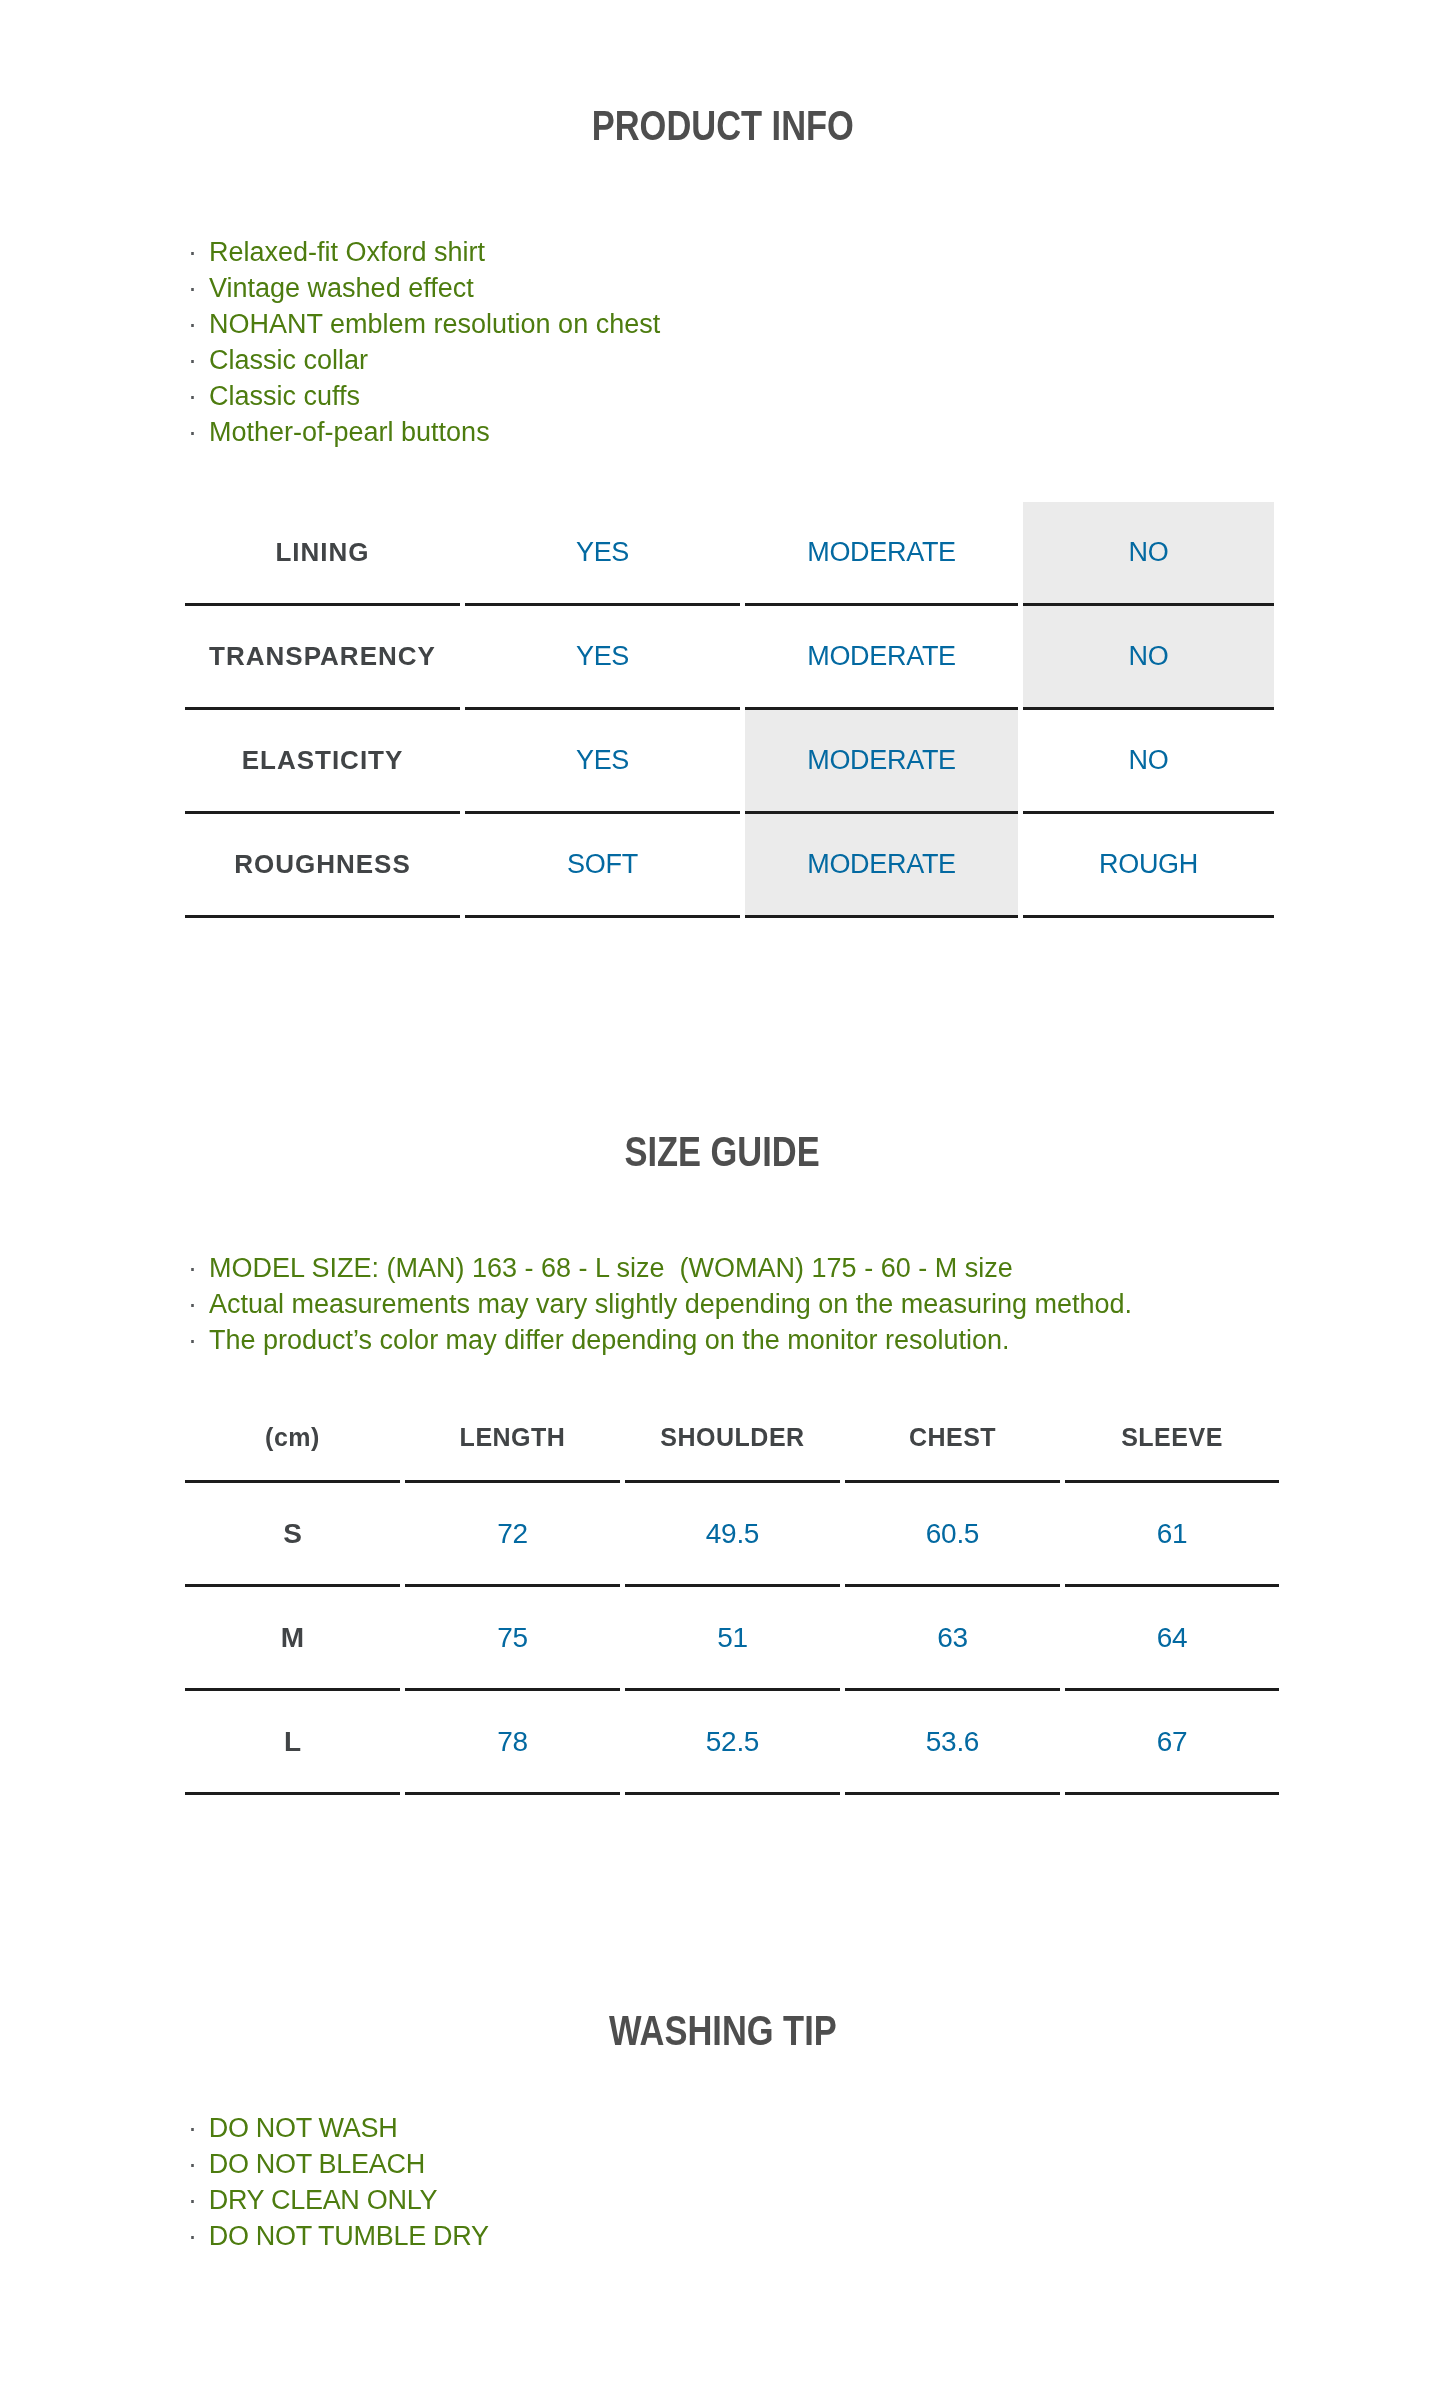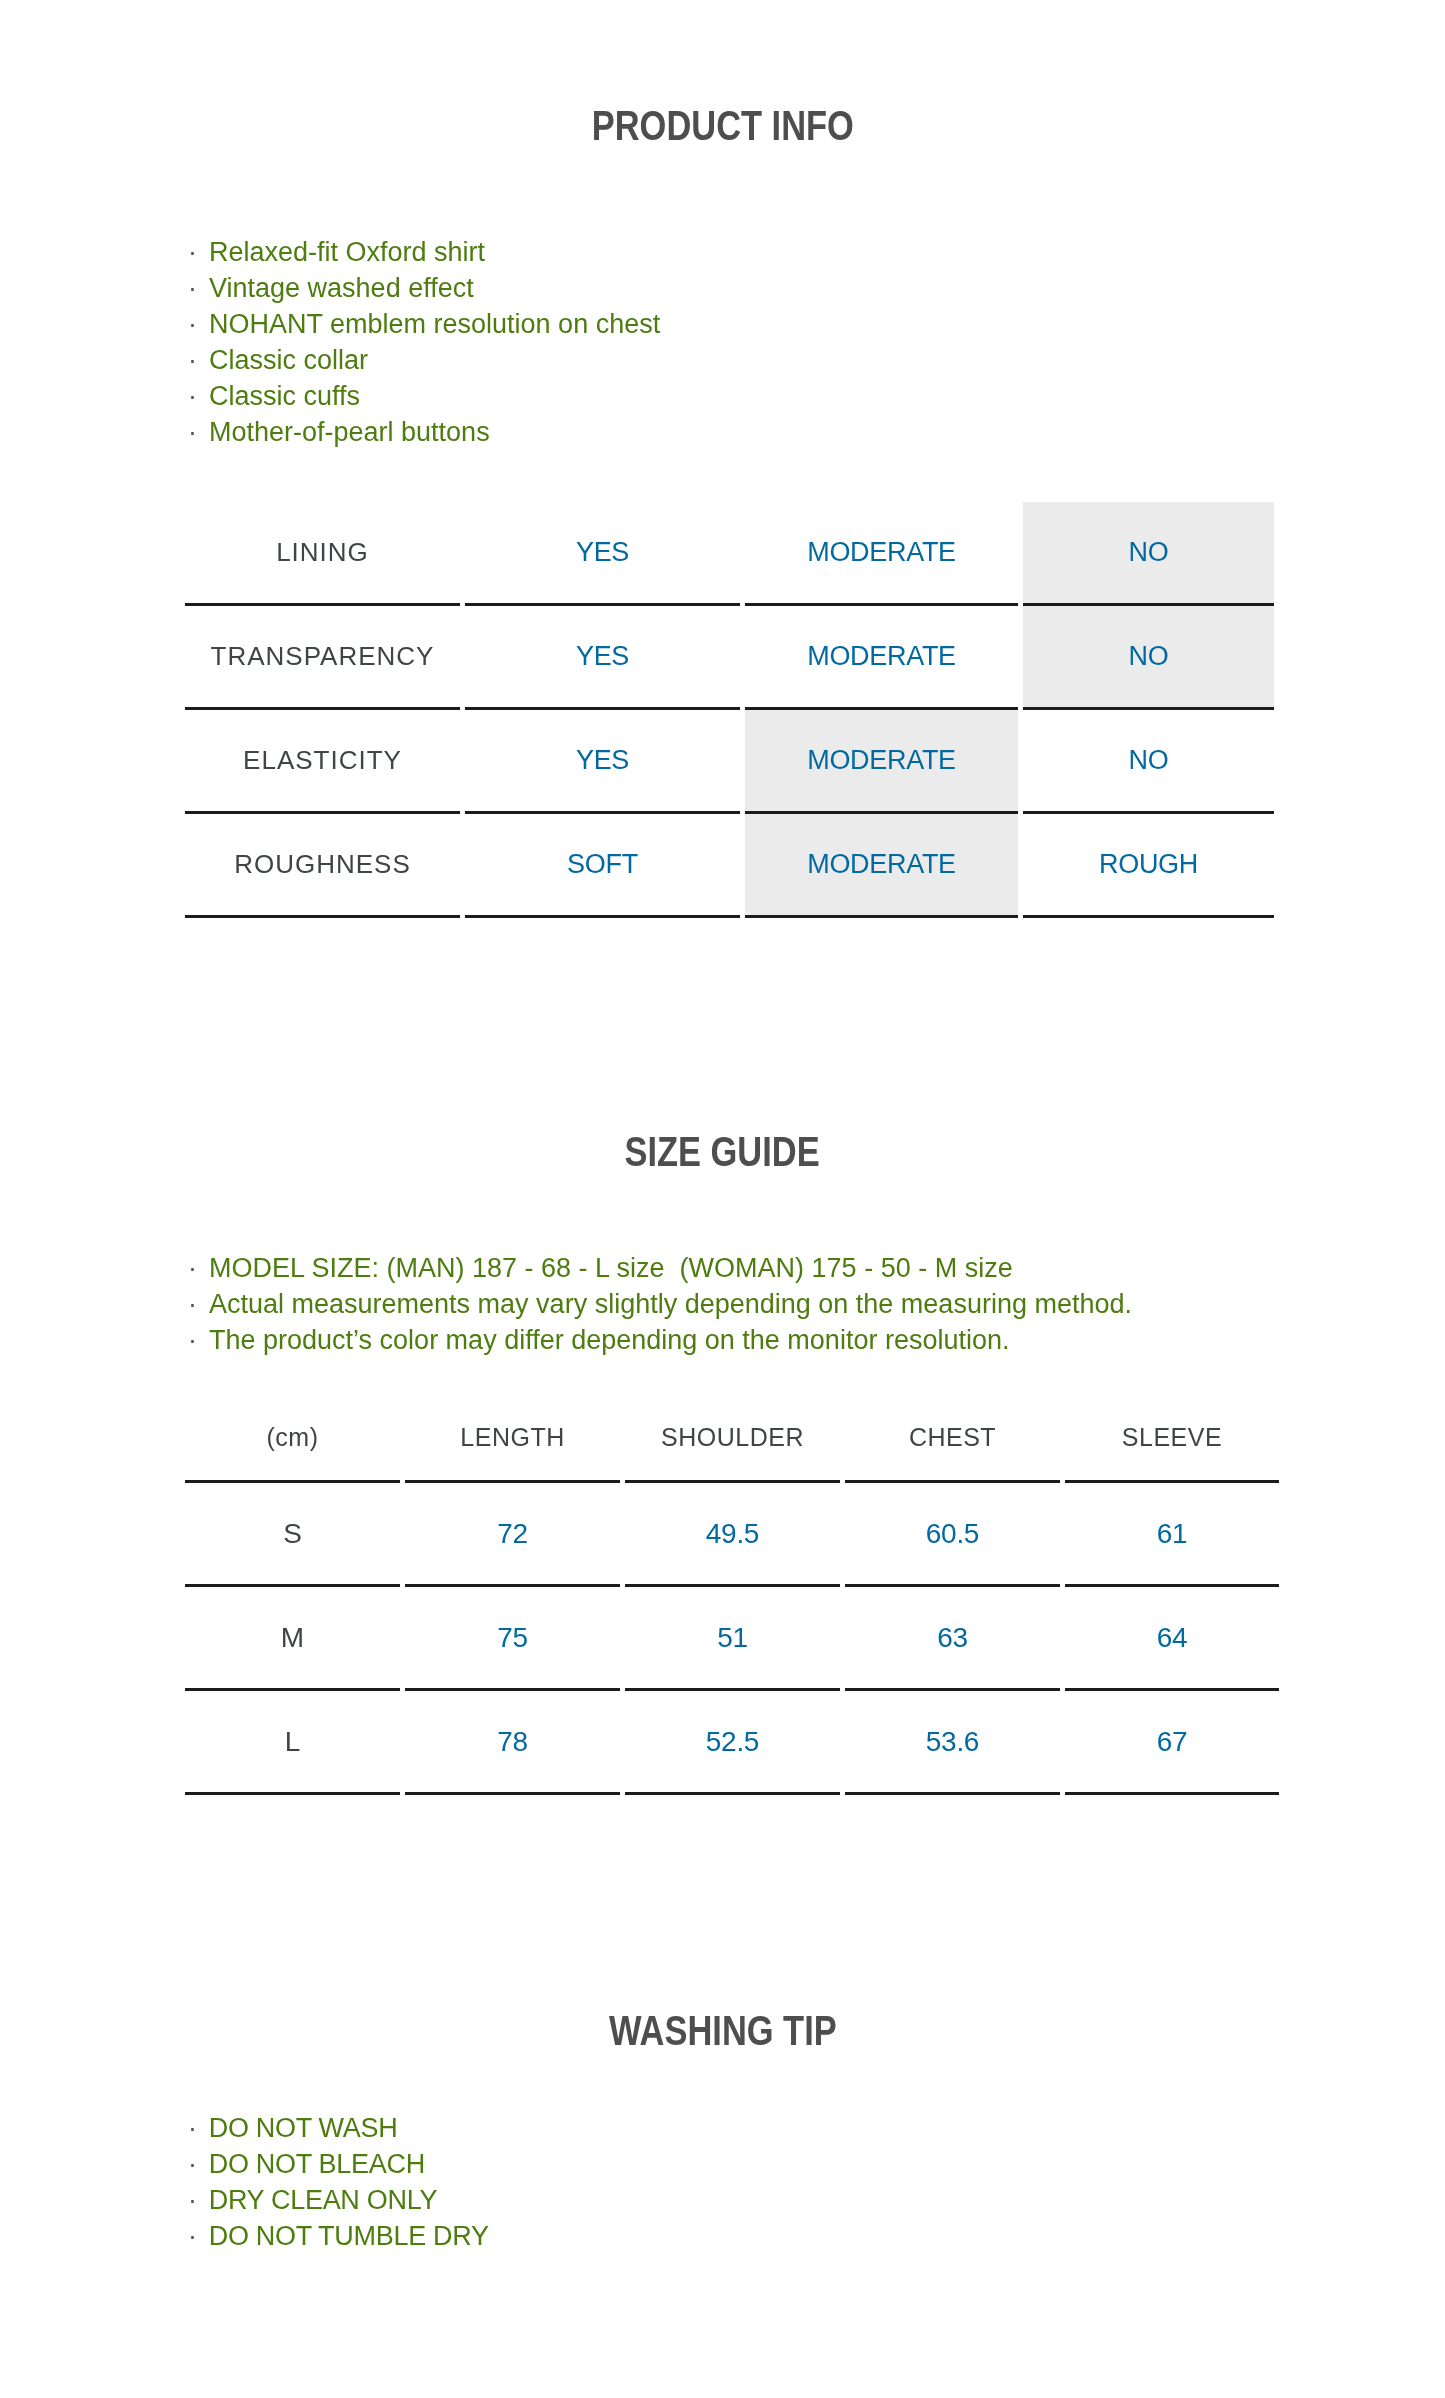--- a/index.html
+++ b/index.html
@@ -55,21 +55,21 @@
   table.data-table th, table.data-table td {
     border-bottom: 3px solid #1c1c1c;
     text-align: center;
     vertical-align: middle;
     font-size: 27px;
     letter-spacing: -0.3px;
     color: #0369a1;
     overflow: hidden;
   }
   table.data-table th {
-    font-weight: normal;
+    font-weight: bold;
     color: #414446;
     letter-spacing: 1px;
     font-size: 26px;
   }
   
   #attr-table { left: 180px; top: 502px; width: 1084px; }
   #attr-table td, #attr-table th { height: 104px; }
   #attr-table .hl { background: #ebebeb; }
   
   #size-table { left: 180px; top: 1395px; width: 1084px; }
@@ -129,21 +129,21 @@
         <td>ROUGH</td>
       </tr>
     </tbody>
   </table>
 
   <h2 class="section-title" style="top:1131px;">
     <span class="cond">SIZE GUIDE</span>
   </h2>
 
   <ul class="bullet-list" style="top:1250px;">
-    <li>MODEL SIZE: (MAN) 187 - 68 - L size  (WOMAN) 175 - 50 - M size</li>
+    <li>MODEL SIZE: (MAN) 163 - 68 - L size  (WOMAN) 175 - 60 - M size</li>
     <li>Actual measurements may vary slightly depending on the measuring method.</li>
     <li>The product’s color may differ depending on the monitor resolution.</li>
   </ul>
 
   <table class="data-table" id="size-table">
     <colgroup>
         <col style="width:215px">
         <col style="width:215px">
         <col style="width:215px">
         <col style="width:215px">

